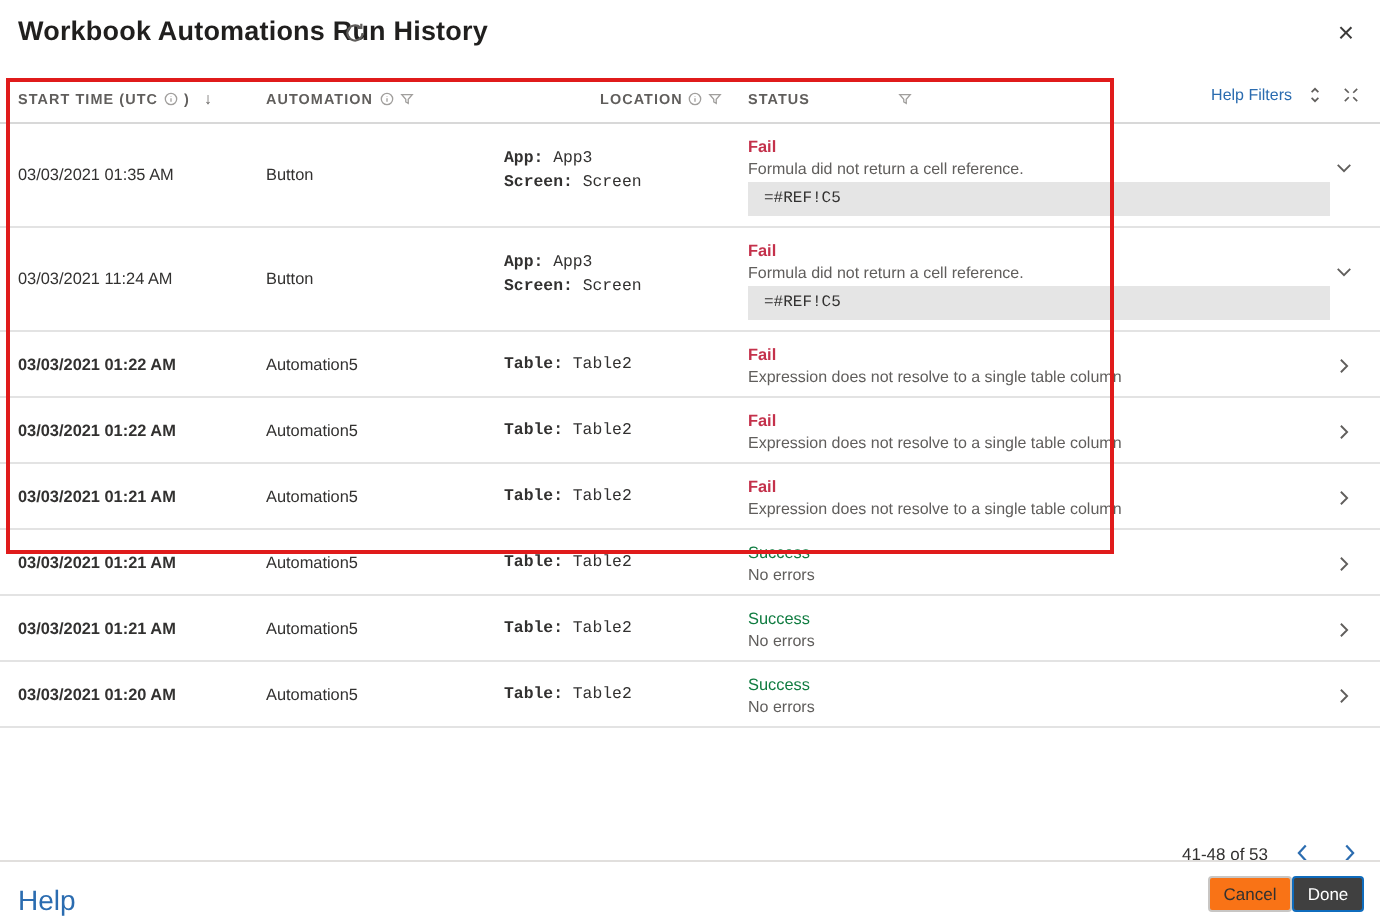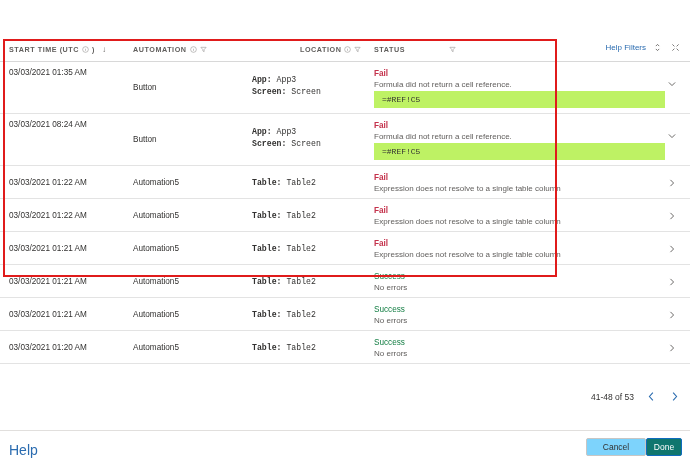--- a/index.html
+++ b/index.html
@@ -63,83 +63,93 @@
   }
   .row.expanded { height:52px; }
   .row.compact  { height:33px; }
   .cell { position:absolute; font-size:8.2px; color:#323130; white-space:nowrap; }
   .c-time { left:9px; }
   .c-auto { left:133px; }
   .c-loc  { left:252px;font-family:Liberation Mono, monospace; }
   .c-stat { left:374px; }
   .lbl-b { font-weight:700; }
 
-  .row.expanded .c-time { top:6px;text-align:right; }
+  .row.expanded .c-time { top:21px;text-align:right; }
   .row.expanded .c-auto { top:21px; }
   .row.expanded .c-loc  { top:12px; line-height:12px; }
   .row.expanded .c-stat { top:7px; }
-  .row.compact .c-time { top:12px; }
+  .row.compact .c-time { top:12px;font-weight:bold; }
   .row.compact .c-auto { top:12px; }
   .row.compact .c-loc  { top:12px; }
   .row.compact .c-stat { top:7px; }
 
   .status-fail { color:#c4314b; font-weight:700; font-size:8.2px; }
   .status-success { color:#107c41; font-weight:400; font-size:8.2px; }
   .status-msg { color:#605e5c; font-weight:400; font-size:8px; margin-top:2px; white-space:nowrap; }
   .code-box {
     position:absolute; left:374px; top:29px; width:291px; height:17px;
-    background:#bef264; display:flex; align-items:center;
+    background:#e5e5e5; display:flex; align-items:center;
     padding-left:8px; font-size:8px; color:#323130;
     font-family:"Liberation Mono", monospace;
   }
   .chev {
     position:absolute; right:13px; width:10px; height:10px; color:#605e5c;
   }
   .row.expanded .chev { top:17px; }
   .row.compact .chev { top:12px; }
   .chev svg { display:block; }
 
   
   .annot {
     position:absolute; left:3px; top:39px;
     width:554px; height:238px;
     border:2px solid #e01b1b; pointer-events:none; z-index:20;
   }
 
   
   .pager {
-    position:absolute; right:10px; top:391px;
+    position:absolute; right:10px; top:421px;
     display:flex; align-items:center; gap:12px;
     font-size:8.5px; color:#323130;
   }
   .pg-btn { width:11px; height:11px; color:#2b6cb0; cursor:pointer; }
   .pg-btn svg { display:block; }
 
   
   .footer {
     position:absolute; left:0; bottom:0; width:690px; height:31px;
     border-top:1px solid #e1dfdd; background:#fff;
   }
   .help-link {
     position:absolute; left:9px; top:11px;
     font-size:14px; color:#2b6cb0; cursor:pointer;
   }
   .btn {
     position:absolute; top:7px; height:18px;
     font-size:8.5px; border-radius:2px; cursor:pointer;
     display:flex; align-items:center; justify-content:center;
   }
-  .btn-cancel { right:44px; width:60px; background:#7dd3fc; border:1px solid #c8c6c4; color:#323130; }
-  .btn-done { right:8px; width:36px; background:#0f766e; border:1px solid #0f6cbd; color:#fff; }
+  .btn-cancel { right:44px; width:42px; background:#f97316; border:1px solid #c8c6c4; color:#323130; }
+  .btn-done { right:8px; width:36px; background:#404040; border:1px solid #0f6cbd; color:#fff; }
 </style>
 </head>
 <body>
 
 <div class="dialog">
 
+  <div class="titlebar">
+    <div class="title">Workbook Automations Run History</div>
+    <span class="refresh-icon">
+      <svg viewBox="0 0 16 16" width="11" height="11" fill="none" stroke="currentColor" stroke-width="1.6">
+        <path d="M13.5 8a5.5 5.5 0 1 1-1.7-4"></path>
+          <path d="M12.6 1.2v3h-3"></path>
+      </svg>
+    </span>
+    <div class="close-btn">×</div>
+  </div>
 
   <div class="table">
 
     <div class="thead">
       <div class="th c1">
         <span>START TIME (UTC</span>
         <span class="ico">
           <svg viewBox="0 0 16 16" width="7" height="7" fill="none" stroke="currentColor" stroke-width="1.5">
             <circle cx="8" cy="8" r="6.5"></circle>
               <path d="M8 7v4M8 4.6v.6"></path>
@@ -212,21 +222,21 @@
             <div class="status-msg">Formula did not return a cell reference.</div>
           </div>
           <div class="code-box">=#REF!C5</div>
           <span class="chev">
             <svg viewBox="0 0 16 16" width="10" height="10" fill="none" stroke="currentColor" stroke-width="1.5">
               <path d="M3 5.5 8 10.5l5-5"></path>
             </svg>
           </span>
         </div>
         <div class="row expanded">
-          <div class="cell c-time">03/03/2021 08:24 AM</div>
+          <div class="cell c-time">03/03/2021 11:24 AM</div>
           <div class="cell c-auto">Button</div>
           <div class="cell c-loc"><span><span class="lbl-b">App:</span> App3</span><br><span><span class="lbl-b">Screen:</span> Screen</span></div>
           <div class="cell c-stat">
             <div class="status-fail">Fail</div>
             <div class="status-msg">Formula did not return a cell reference.</div>
           </div>
           <div class="code-box">=#REF!C5</div>
           <span class="chev">
             <svg viewBox="0 0 16 16" width="10" height="10" fill="none" stroke="currentColor" stroke-width="1.5">
               <path d="M3 5.5 8 10.5l5-5"></path>

